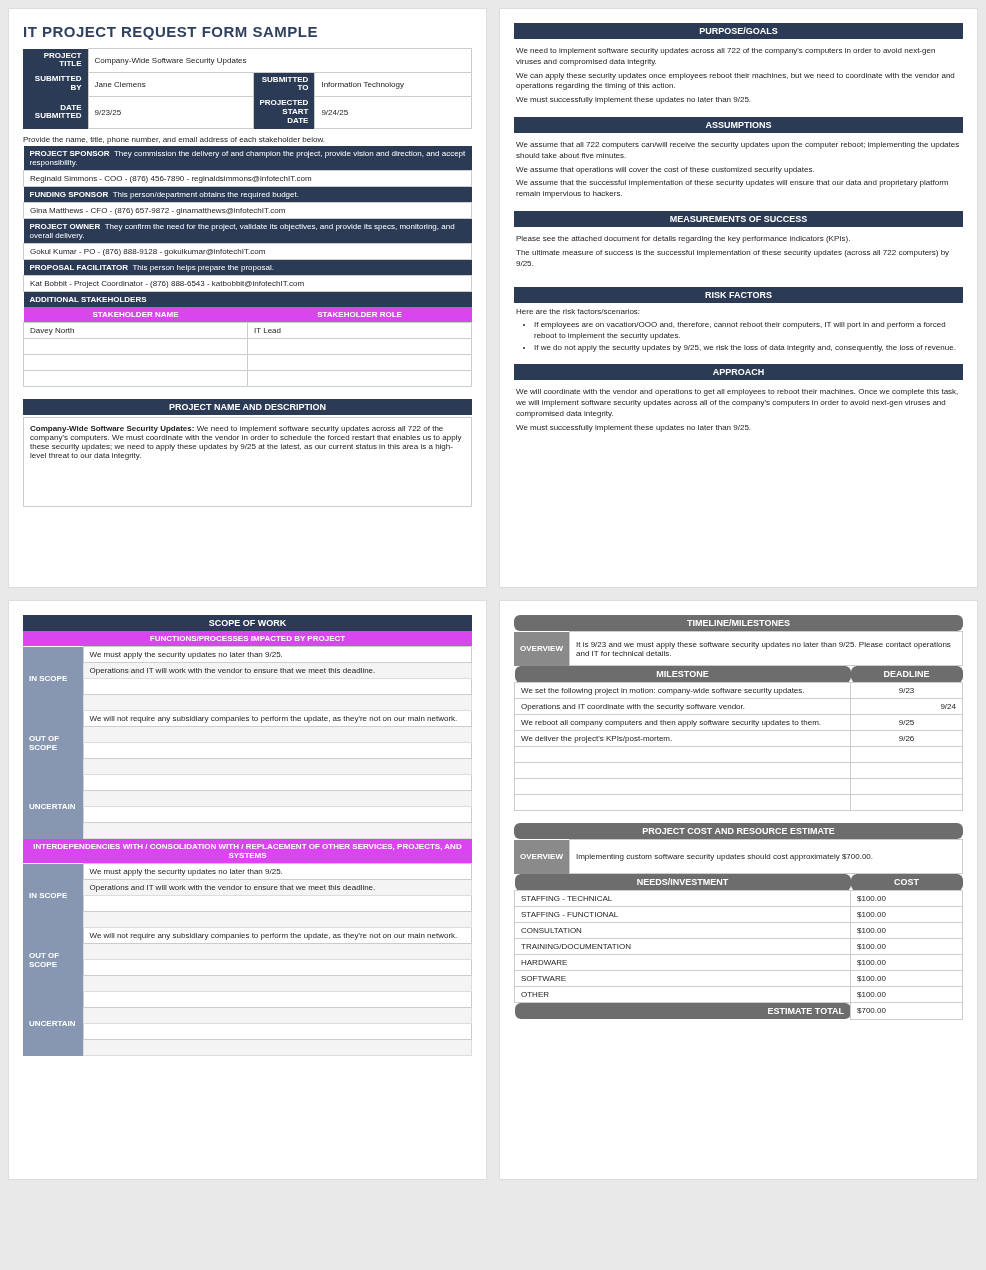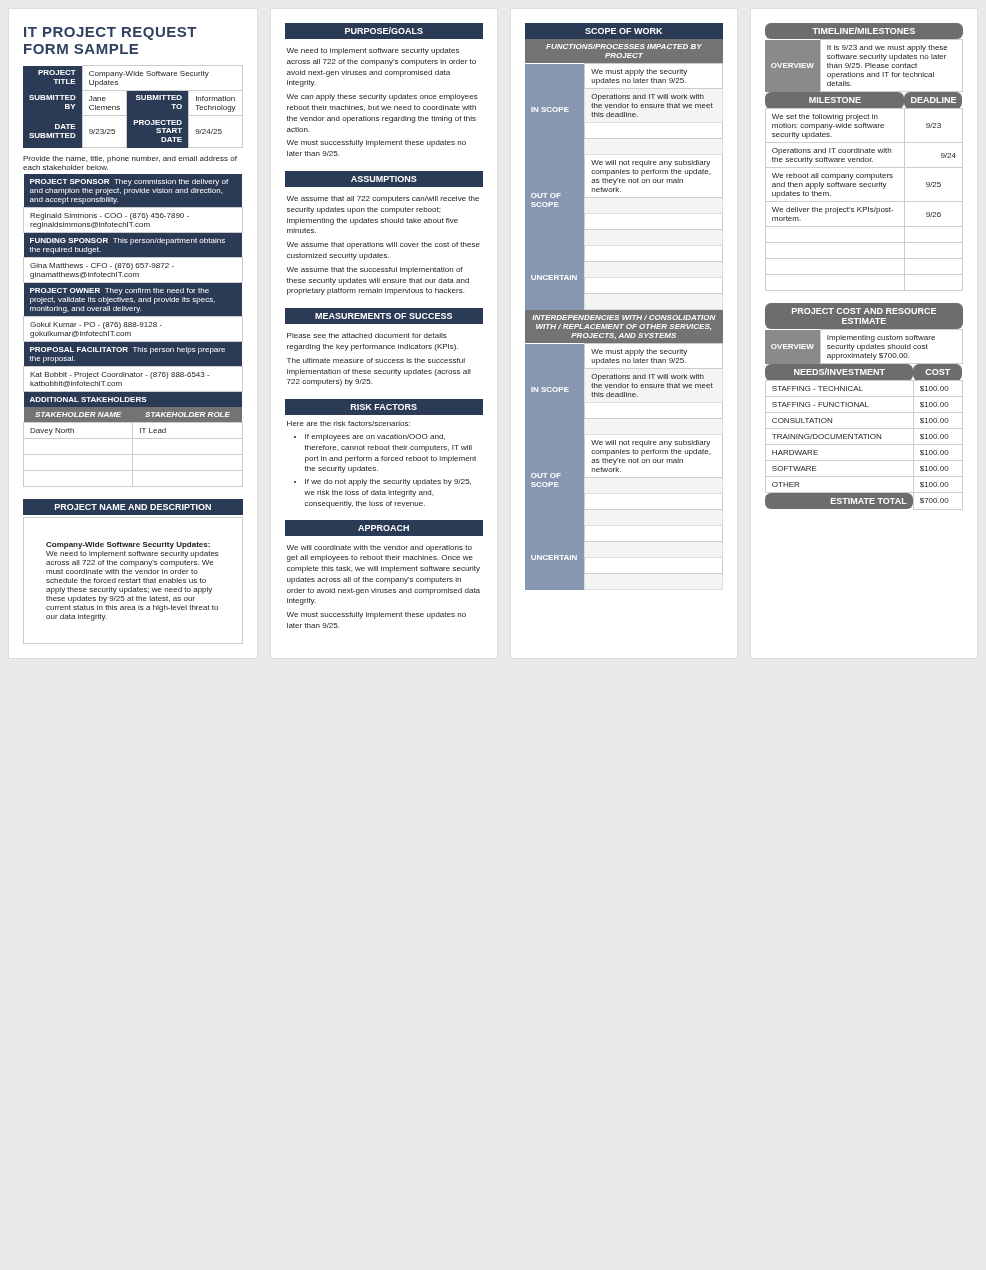--- a/index.html
+++ b/index.html
@@ -7,52 +7,52 @@
     margin: 0;
     padding: 8px;
     background: #e9e9e9;
     font-family: Arial, Helvetica, sans-serif;
     font-size: 9px;
     color: #222;
     width: 986px;
   }
   .grid {
     display: grid;
-    grid-template-columns: 1fr 1fr 1fr 1fr;
+    grid-template-columns: 1fr 1fr;
     grid-template-rows: auto auto;
     gap: 12px;
   }
   .page {
     background: #fff;
     border: 1px solid #ddd;
     padding: 14px;
     min-height: 580px;
   }
   h1.doc-title {
     color: #2f4160;
     font-size: 15px;
     font-weight: bold;
     margin: 0 0 8px 0;
     letter-spacing: .5px;
   }
   table { border-collapse: collapse; width: 100%; }
   td, th { padding: 3px 6px; vertical-align: middle; }
   .hdr-dark { background:#2b3a55; color:#fff; font-weight:bold; text-align:left; font-size:8px; }
   .hdr-dark-c { background:#2b3a55; color:#fff; font-weight:bold; text-align:center; font-size:9px; }
-  .hdr-blue { background:#737373; color:#fff; font-weight:bold; text-align:center; font-size:8px;font-style:italic; }
+  .hdr-blue { background:#d946ef; color:#fff; font-weight:bold; text-align:center; font-size:8px; }
   .hdr-grey { background:#6d6d6d; color:#fff; font-weight:bold; text-align:center; font-size:9px;border-radius:6px; }
   .lbl-dark  { background:#2b3a55; color:#fff; font-weight:bold; text-align:right; font-size:8px; line-height:1.1; width:65px; }
   .lbl-dark2 { background:#2b3a55; color:#fff; font-weight:bold; text-align:right; font-size:8px; line-height:1.1; width:55px; }
   .lbl-side  { background:#8796b1; color:#fff; font-weight:bold; text-align:left; font-size:8px; width:60px; }
   .lbl-grey  { background:#8a8a8a; color:#fff; font-weight:bold; text-align:center; font-size:8px; width:55px; }
   .cell-w { background:#fff; border:1px solid #ccc; font-size:8px; }
   .cell-g { background:#f4f4f4; border:1px solid #ddd; font-size:8px; height:16px; }
   .small  { font-size:8px; }
   .note   { font-size:8px; margin:6px 0 2px 0; }
-  .box    { border:1px solid #ccc; padding:22px; font-size:8px; margin-top:2px; }
+  .box    { border:1px solid #ccc; padding:6px; font-size:8px; margin-top:2px; }
   .gap    { height:6px; }
   ul.bul { margin:2px 0 2px 18px; padding:0; }
   ul.bul li { font-size:8px; margin-bottom:2px; }
   .sect-body { font-size:8px; padding:4px 2px 8px 2px; line-height:1.35; }
   .sect-body p { margin:3px 0; }
 </style>
 </head>
 <body>
 
 <div class="grid">

